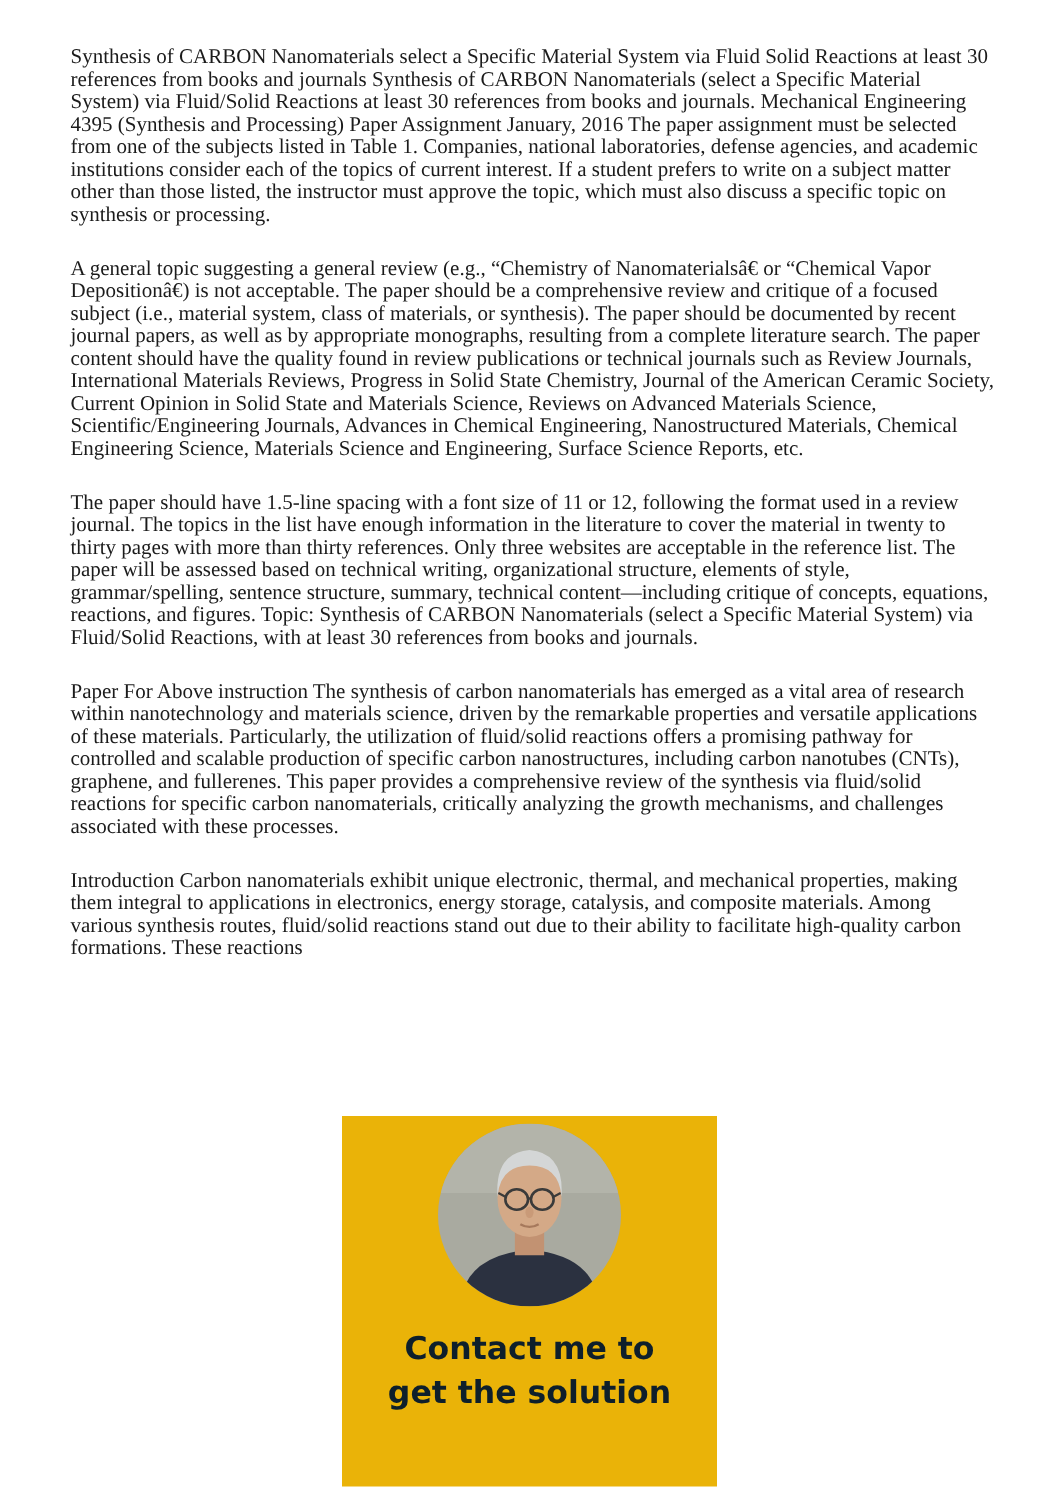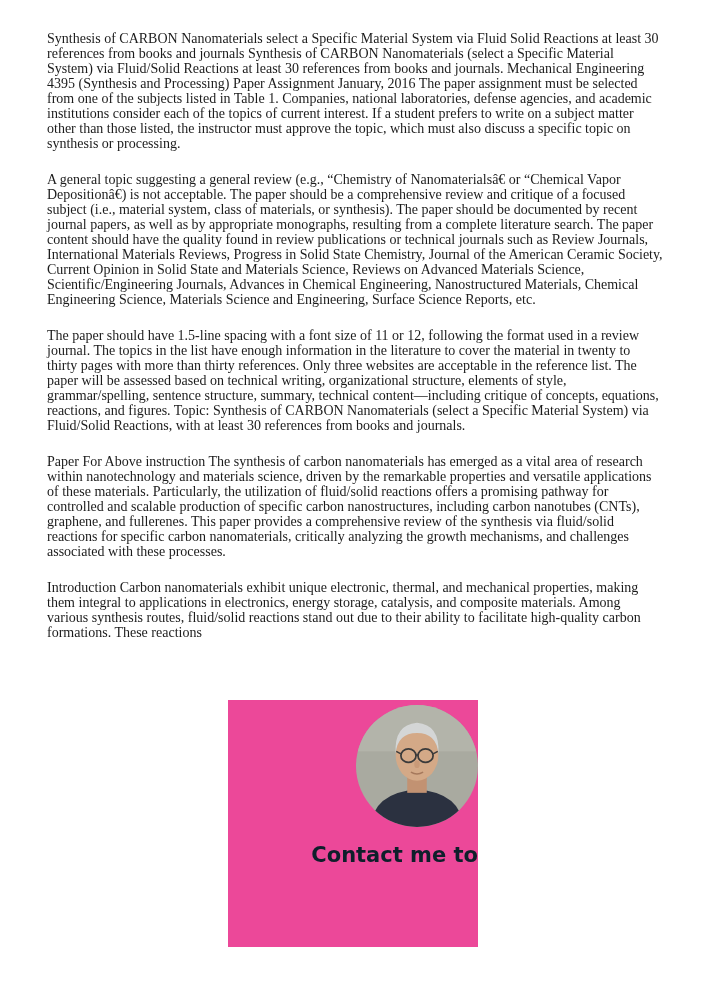--- a/index.html
+++ b/index.html
@@ -20,27 +20,27 @@
     width: 616px;
     font-size: 14px;
     line-height: 15px;
     text-align: left;
   }
   .content p { margin: 0 0 21px 0; }
 
   .contact-card {
     position: absolute;
     left: 228px;
-    top: 700px;
+    top: 744px;
     width: 250px;
     height: 247px;
-    background: #ec4899;
+    background: #eab308;
     display: flex;
     flex-direction: column;
-    align-items: flex-end;
+    align-items: center;
   }
   .avatar {
     width: 122px;
     height: 122px;
     border-radius: 50%;
     overflow: hidden;
     margin-top: 5px;
     flex: 0 0 auto;
   }
   .avatar svg { display: block; width: 100%; height: 100%; }
@@ -88,16 +88,17 @@
         <ellipse cx="57" cy="41.5" rx="6.2" ry="5.6" fill="none" stroke="#3a3a3a" stroke-width="1.4"></ellipse>
         <line x1="49" y1="41" x2="51" y2="41" stroke="#3a3a3a" stroke-width="1.4"></line>
         <line x1="36.8" y1="40" x2="33" y2="38" stroke="#3a3a3a" stroke-width="1.2"></line>
         <line x1="63.2" y1="40" x2="67" y2="38" stroke="#3a3a3a" stroke-width="1.2"></line>
         <path d="M45 55 Q50 58 55 55" fill="none" stroke="#a6795c" stroke-width="1.3"></path>
         <ellipse cx="50" cy="48.5" rx="2.2" ry="3.2" fill="#c99a78"></ellipse>
       </svg>
     </div>
     <div class="contact-heading">
       <div>Contact me to</div>
+      <div>get the solution</div>
     </div>
   </div>
 
 </div>
 
 </body></html>

